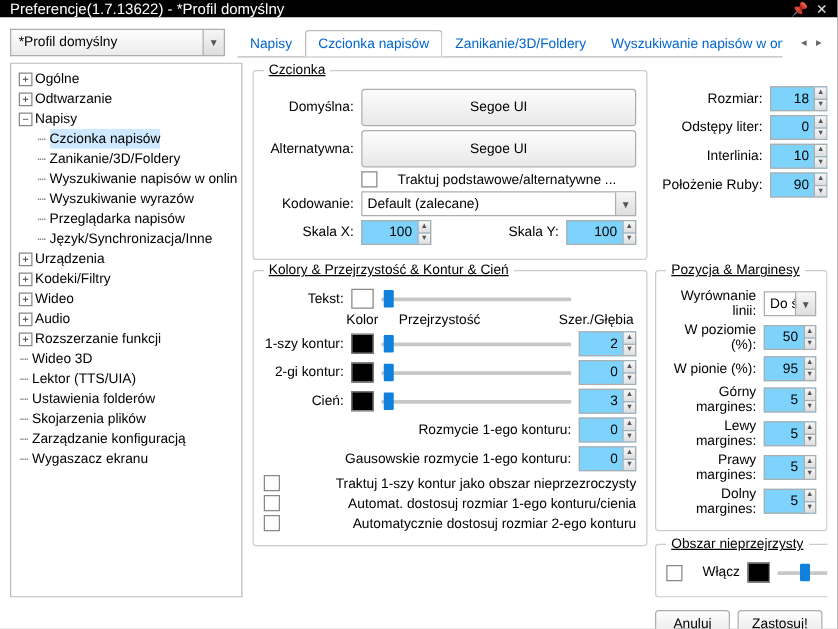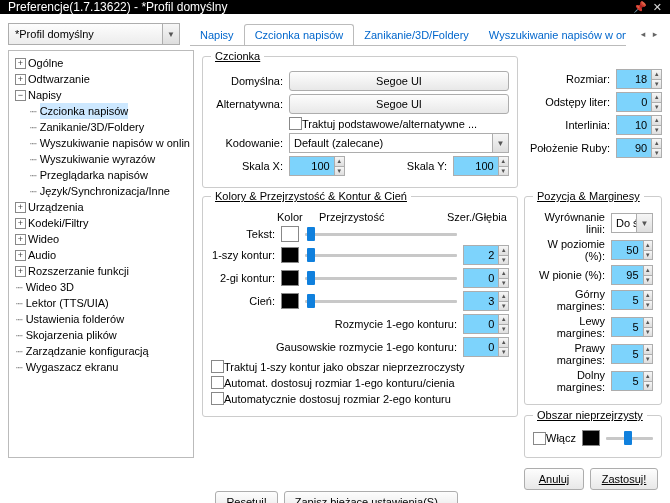--- a/index.html
+++ b/index.html
@@ -24,29 +24,29 @@
 .tree-inner { line-height: 16px; }
 .node { display: flex; align-items: center; gap: 2px; white-space: nowrap; overflow:hidden;}
 .expander { width: 11px; height: 11px; border: 1px solid #888; display: inline-flex; align-items: center; justify-content: center; font-size: 9px; color: #444; line-height: 1; flex-shrink:0; }
 .dots { color: #888; letter-spacing: -2px; margin-right: 2px; flex-shrink:0;}
 .node .lbl { color: #000; }
 .right-pane { flex: 1; display: flex; flex-direction: column; gap: 2px; }
 fieldset { border: 1px solid #ccc; border-radius: 3px; padding: 6px 8px 8px; margin: 0; position:relative;}
 legend { padding: 0 4px; color: #000; text-decoration: underline; }
 .row { display: flex; align-items: center; gap: 6px; margin: 3px 0; }
 .lbl-r { text-align: right; }
-.btn { border: 1px solid #adadad; background: linear-gradient(#fdfdfd,#e8e8e8); border-radius: 3px; height: 20px; display: flex; align-items: center; justify-content: center; cursor: pointer; }
+.btn { border: 1px solid #adadad; background: linear-gradient(#fdfdfd,#e8e8e8); border-radius: 3px; height: 30px; display: flex; align-items: center; justify-content: center; cursor: pointer; }
 .select { border: 1px solid #adadad; height: 20px; display: flex; align-items: center; padding: 0 4px; background: #fff; position: relative; }
 .select .dd { position: absolute; right: 0; top: 0; height: 100%; width: 16px; border-left: 1px solid #adadad; background: linear-gradient(#f6f6f6,#dedede); display: flex; align-items: center; justify-content: center; }
 .spinner { display: flex; border: 1px solid #adadad; height: 20px; background: #7dd3fc; }
 .spinner input { border: none; width: 100%; text-align: right; padding: 0 4px; outline: none; background:transparent; }
 .spinner .sp-btns { width: 13px; display: flex; flex-direction: column; border-left: 1px solid #adadad; }
 .spinner .sp-btns div { flex: 1; background: linear-gradient(#f6f6f6,#dedede); display: flex; align-items: center; justify-content: center; font-size: 6px; color: #555; line-height: 1; }
 .spinner .sp-btns div:first-child { border-bottom: 1px solid #adadad; }
-.checkbox { display: flex; align-items: center; gap: 0; }
+.checkbox { display: flex; align-items: center; gap: 16px; justify-content: space-between; }
 .checkbox .box { width: 13px; height: 13px; border: 1px solid #888; background: #fff; flex-shrink: 0; }
 .color-swatch { width: 18px; height: 16px; border: 1px solid #888; background: #000; display: inline-block; }
 .slider { position: relative; height: 14px; display: flex; align-items: center; flex:1;}
 .slider .track { background: #c8c8c8; height: 3px; width:100%; border-radius: 1px; }
 .slider .thumb { position: absolute; width: 8px; height: 14px; background: #1080dd; border-radius: 1px; top: 0; }
 .two-col { display: flex; gap: 6px; align-items: flex-start;}
 .bottom-bar { display: flex; justify-content: flex-end; align-items: center; padding: 6px 4px 2px; }
 .bottom-bar .btn { padding: 0 10px; height: 22px; }
 .btn.emph { text-decoration: underline; }
 .tri { font-size: 8px; color: #555; }
@@ -257,34 +257,34 @@
                     <div>▼</div>
                   </div>
                 </div>
               </div>
           </div>
         </div>
 
         <div class="two-col" style="flex:1;">
           <fieldset style="flex:1;">
             <legend>Kolory &amp; Przejrzystość &amp; Kontur &amp; Cień</legend>
-            <div class="row" style="margin-left:66px; gap:12px;">
-              <div style="width:30px;">Kolor</div>
-              <div style="flex:1;">Przejrzystość</div>
-              <div style="width:62px;">Szer./Głębia</div>
-            </div>
             <div class="row">
                 <div class="lbl-r" style="width:64px;">Tekst:</div>
                 <span class="color-swatch" style="background:#fff;"></span>
                 <div class="slider">
                   <div class="track"></div>
                   <div class="thumb" style="left:2px;"></div>
                 </div>
                 <div style="width:46px;"></div>
               </div>
+            <div class="row" style="margin-left:66px; gap:12px;">
+              <div style="width:30px;">Kolor</div>
+              <div style="flex:1;">Przejrzystość</div>
+              <div style="width:62px;">Szer./Głębia</div>
+            </div>
             <div class="row">
                 <div class="lbl-r" style="width:64px;">1-szy kontur:</div>
                 <span class="color-swatch"></span>
                 <div class="slider">
                   <div class="track"></div>
                   <div class="thumb" style="left:2px;"></div>
                 </div>
                 <div class="spinner" style="width:46px;">
                   <input value="2" style="">
                   <div class="sp-btns">

